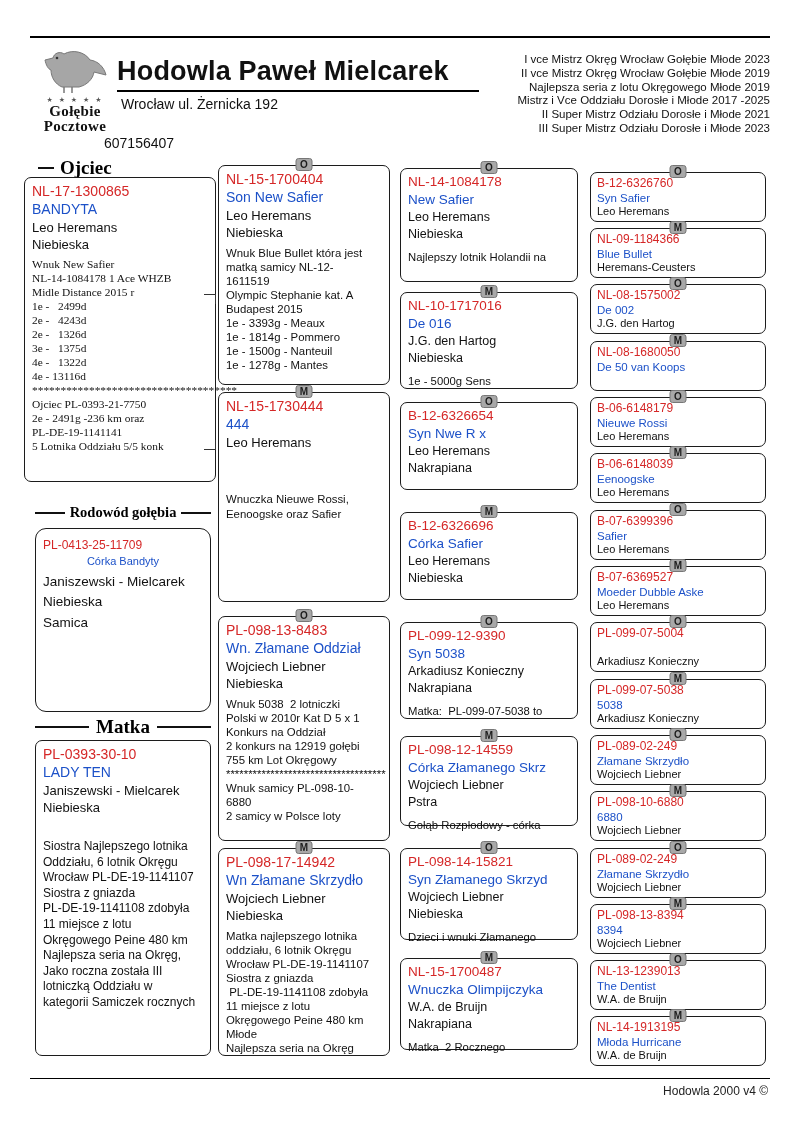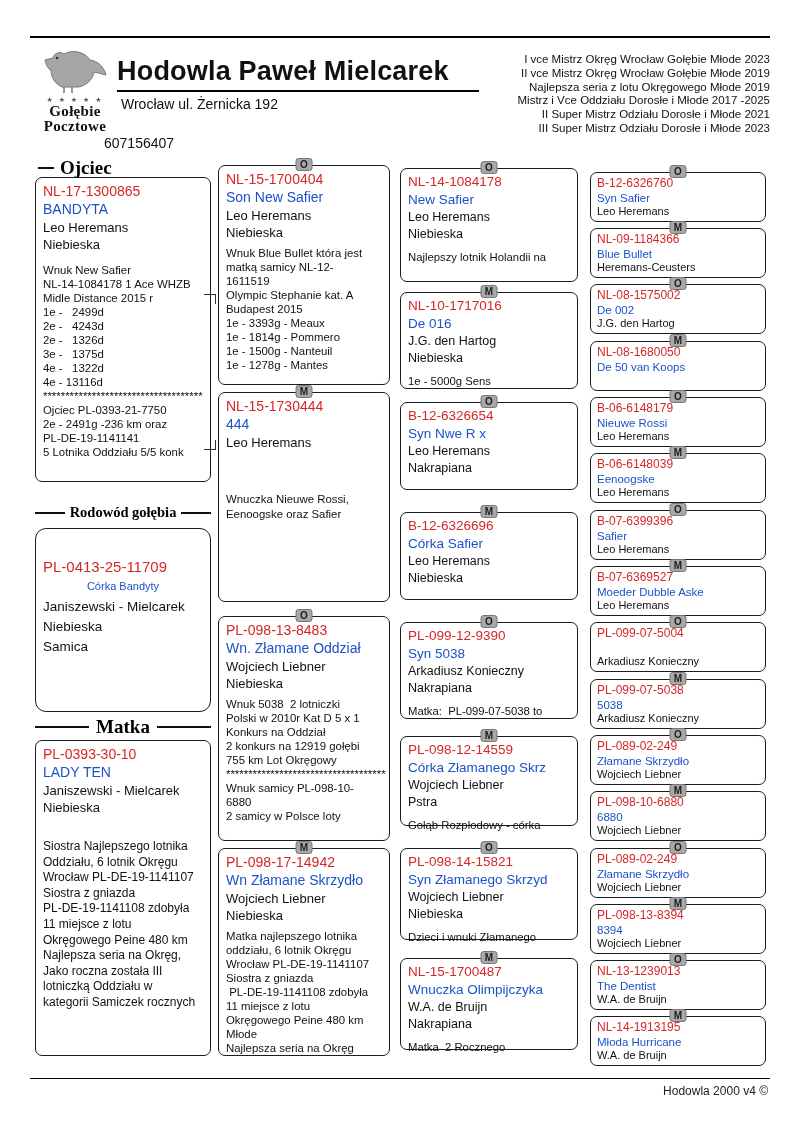--- a/index.html
+++ b/index.html
@@ -41,24 +41,24 @@
     border-radius:3px; font-weight:bold; font-size:10px; line-height:11px; color:#1d1d1d; text-align:center;
   }
   .ring   { color:#d52727; font-size:14px; line-height:1.32; white-space:nowrap; }
   .pname  { color:#1c51c8; font-size:14px; line-height:1.32; white-space:nowrap; min-height:18px; }
   .breeder{ color:#111; font-size:13px; line-height:1.35; min-height:17px; }
   .pcolor { color:#111; font-size:13px; line-height:1.35; min-height:17px; }
   .sexline{ color:#111; font-size:13px; line-height:1.35; }
   .notes  { color:#111; font-size:11.4px; line-height:1.23; margin-top:4px; white-space:pre-wrap; }
 
   
-  .fb      { left:35px; top:177px; width:176px; height:305px; }
-  .fb .notes { margin-top:9px; }
+  .fb      { left:24px; top:177px; width:192px; height:305px; }
+  .fb .notes { margin-top:3px;font-family:Liberation Serif, serif; }
   .sb      { left:35px; top:528px; width:176px; height:184px; border-radius:11px; padding-top:7px; }
-  .sb .ring   { font-size:15px; line-height:1.5;margin-top:20px; }
+  .sb .ring   { font-size:12px; line-height:1.5; }
   .sb .pname  { font-size:11px;   line-height:1.45;text-align:center; }
   .sb .breeder,.sb .pcolor,.sb .sexline { font-size:13.5px; line-height:1.5; }
   .mb      { left:35px; top:740px; width:176px; height:316px; }
   .mb .notes { font-size:12px; line-height:1.3; margin-top:22px; }
 
   
   .c2 { left:218px; width:172px; }
   .p-c2-0 { top:165px; height:220px; }
   .p-c2-1 { top:392px; height:210px; }
   .p-c2-2 { top:616px; height:225px; }

